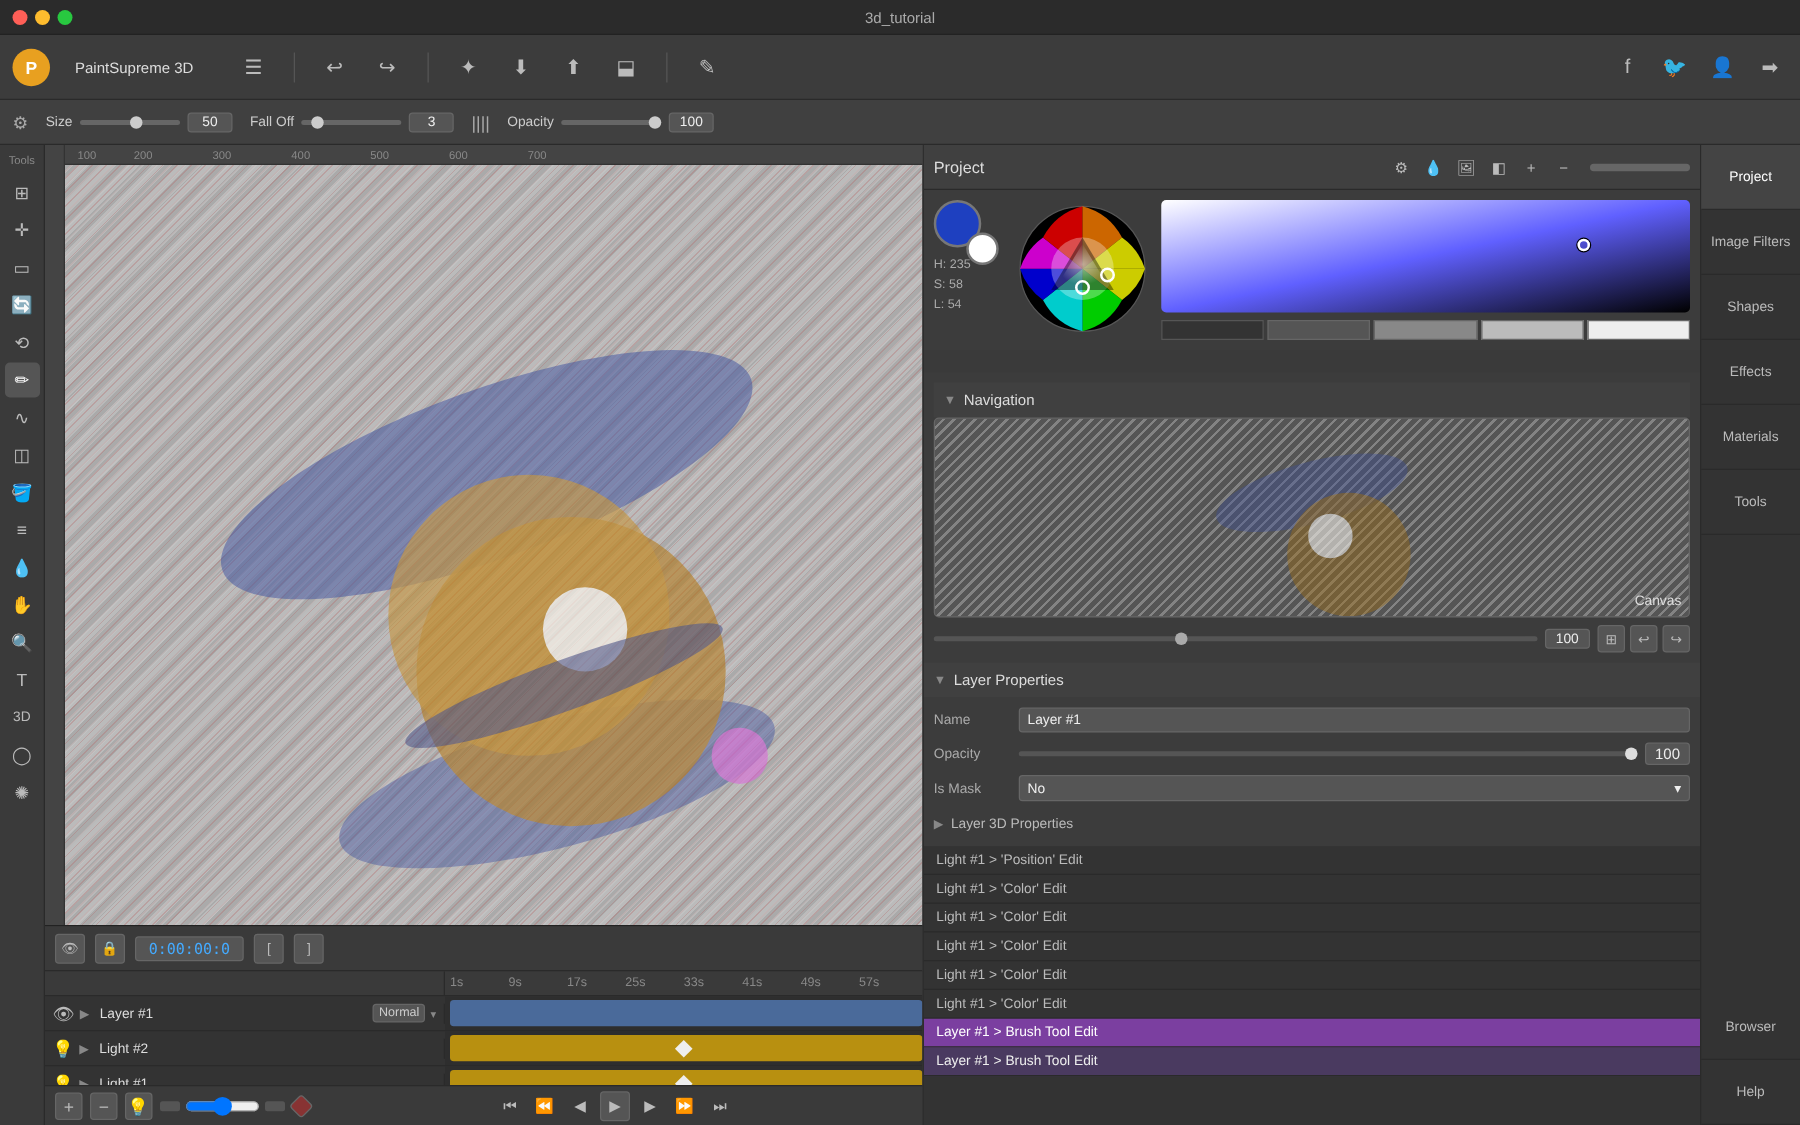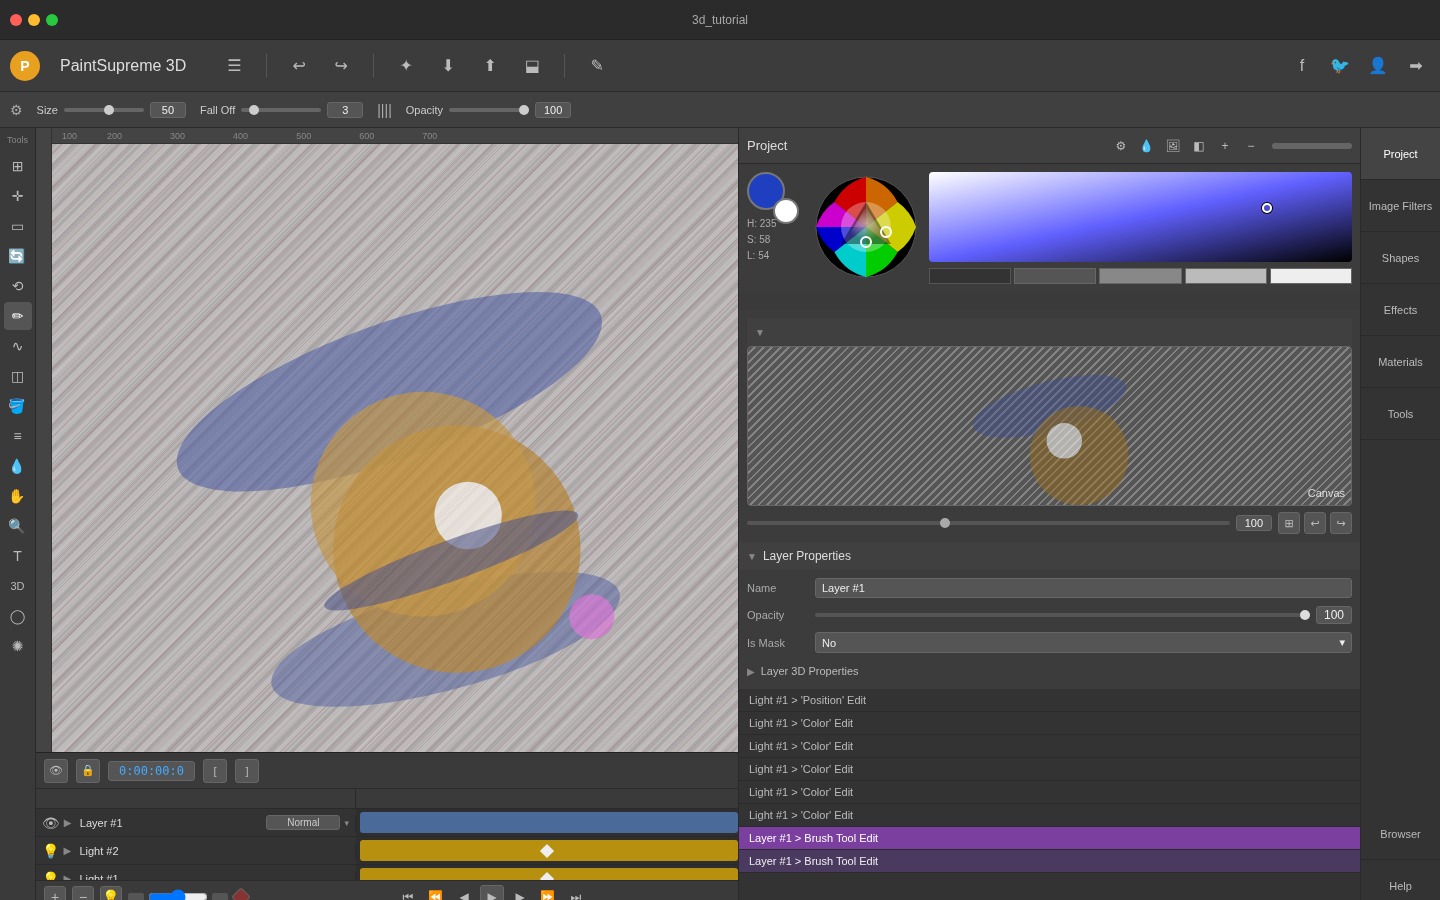--- a/index.html
+++ b/index.html
@@ -1,30 +1,30 @@
 <!DOCTYPE html>
 <html><head>
   <meta charset="utf-8">
   <style>
     * { box-sizing: border-box; margin: 0; padding: 0; }
     body { width: 1440px; height: 900px; background: #3a3a3a; font-family: -apple-system, 'Helvetica Neue', Arial, sans-serif; font-size: 12px; color: #ddd; overflow: hidden; }
 
     
-    #titlebar { height: 40px; background: #2b2b2b; display: flex; align-items: center; justify-content: center; border-bottom: 1px solid #222; position: relative; }
+    #titlebar { height: 28px; background: #2b2b2b; display: flex; align-items: center; justify-content: center; border-bottom: 1px solid #222; position: relative; }
     #titlebar .traffic-lights { position: absolute; left: 10px; display: flex; gap: 6px; }
     .traffic-light { width: 12px; height: 12px; border-radius: 50%; }
     .tl-red { background: #ff5f57; }
     .tl-yellow { background: #febc2e; }
     .tl-green { background: #28c840; }
     #titlebar .title { color: #aaa; font-size: 12px; }
 
     
     #main-toolbar { height: 52px; background: #3c3c3c; display: flex; align-items: center; padding: 0 10px; gap: 14px; border-bottom: 1px solid #2a2a2a; }
     #main-toolbar .app-logo { width: 30px; height: 30px; background: #e8a020; border-radius: 50%; display: flex; align-items: center; justify-content: center; font-weight: bold; color: white; font-size: 14px; margin-right: 6px; }
-    #main-toolbar .app-name { font-size: 16px; color: #ddd; margin-right: 20px; }
+    #main-toolbar .app-name { font-size: 12px; color: #ddd; margin-right: 20px; }
     .toolbar-icon { width: 28px; height: 28px; display: flex; align-items: center; justify-content: center; cursor: pointer; color: #bbb; font-size: 16px; border-radius: 4px; }
     .toolbar-sep { width: 1px; height: 24px; background: #555; margin: 0 4px; }
     #main-toolbar .spacer { flex: 1; }
     .toolbar-right-icons { display: flex; gap: 10px; }
 
     
     #tool-options { height: 36px; background: #404040; display: flex; align-items: center; padding: 0 10px; gap: 14px; border-bottom: 1px solid #2a2a2a; font-size: 11px; color: #ccc; }
     .tool-opt-group { display: flex; align-items: center; gap: 6px; }
     .tool-opt-slider { width: 80px; height: 4px; background: #666; border-radius: 2px; position: relative; cursor: pointer; }
     .tool-opt-slider-thumb { width: 10px; height: 10px; background: #ccc; border-radius: 50%; position: absolute; top: -3px; }
@@ -88,21 +88,21 @@
     .timeline-label-col { width: 320px; border-right: 1px solid #2a2a2a; flex-shrink: 0; }
     .timeline-ruler-col { flex: 1; display: flex; align-items: center; padding: 0 4px; font-size: 10px; color: #888; gap: 0; overflow: hidden; }
     .ruler-mark { flex: 1; text-align: left; }
 
     #timeline-layers { flex: 1; overflow: hidden; }
     .timeline-layer { height: 28px; display: flex; align-items: center; border-bottom: 1px solid #2a2a2a; }
     .layer-controls { width: 320px; display: flex; align-items: center; gap: 4px; padding: 0 6px; flex-shrink: 0; border-right: 1px solid #2a2a2a; }
     .layer-vis-btn { font-size: 14px; cursor: pointer; color: #bbb; }
     .layer-expand-btn { font-size: 10px; cursor: pointer; color: #888; width: 12px; }
     .layer-name { font-size: 11px; color: #ddd; flex: 1; }
-    .layer-blend { background: #555; border: 1px solid #666; border-radius: 3px; font-size: 10px; color: #ccc; padding: 1px 20px; cursor: pointer; }
+    .layer-blend { background: #555; border: 1px solid #666; border-radius: 3px; font-size: 10px; color: #ccc; padding: 1px 4px; cursor: pointer; }
     .layer-blend-arrow { font-size: 9px; color: #888; }
     .layer-track { flex: 1; position: relative; height: 100%; background: #2e2e2e; }
     .layer-track-bar { position: absolute; top: 3px; bottom: 3px; border-radius: 3px; }
     .track-blue { background: #4a7ab5; }
     .track-gold { background: #c8a020; }
     .keyframe-diamond { position: absolute; width: 10px; height: 10px; background: #eee; transform: rotate(45deg); top: 9px; margin-left: -5px; }
 
     
     #timeline-bottom { height: 32px; background: #3a3a3a; display: flex; align-items: center; padding: 0 8px; gap: 6px; border-top: 1px solid #2a2a2a; }
     .add-btn { width: 22px; height: 22px; background: #555; border: 1px solid #666; border-radius: 3px; display: flex; align-items: center; justify-content: center; cursor: pointer; color: #bbb; font-size: 14px; }
@@ -307,20 +307,30 @@
         <div class="tl-btn">🔒</div>
         <div class="timeline-tc">0:00:00:0</div>
         <div class="tl-btn">[</div>
         <div class="tl-btn">]</div>
       </div>
 
       <div id="timeline-tracks">
 
         <div id="timeline-header">
           <div class="timeline-label-col"></div>
+          <div class="timeline-ruler-col">
+            <span class="ruler-mark">1s</span>
+            <span class="ruler-mark">9s</span>
+            <span class="ruler-mark">17s</span>
+            <span class="ruler-mark">25s</span>
+            <span class="ruler-mark">33s</span>
+            <span class="ruler-mark">41s</span>
+            <span class="ruler-mark">49s</span>
+            <span class="ruler-mark">57s</span>
+          </div>
         </div>
 
         <div id="timeline-layers">
 
           <div class="timeline-layer">
             <div class="layer-controls">
               <span class="layer-vis-btn">👁</span>
               <span class="layer-expand-btn">▶</span>
               <span class="layer-name">Layer #1</span>
               <div class="layer-blend">Normal</div>
@@ -453,20 +463,21 @@
             </div>
           </div>
         </div>
       </div>
 
       <div style="height:18px;"></div>
 
       <div id="nav-section">
         <div class="panel-section-header">
           <span class="panel-section-arrow">▼</span>
+          <span class="panel-section-title">Navigation</span>
         </div>
         <div class="nav-preview">
           <div class="nav-preview-content">
             <svg viewBox="0 0 220 160" style="width:100%;height:100%;opacity:0.6;">
               <ellipse cx="110" cy="60" rx="80" ry="25" fill="rgba(60,80,160,0.6)" transform="rotate(-15,110,60)"></ellipse>
               <circle cx="140" cy="110" r="50" fill="rgba(160,110,20,0.7)"></circle>
               <circle cx="125" cy="95" r="18" fill="rgba(255,255,255,0.9)"></circle>
             </svg>
           </div>
           <div style="position:absolute;bottom:6px;right:6px;font-size:11px;color:#ddd;">Canvas</div>

